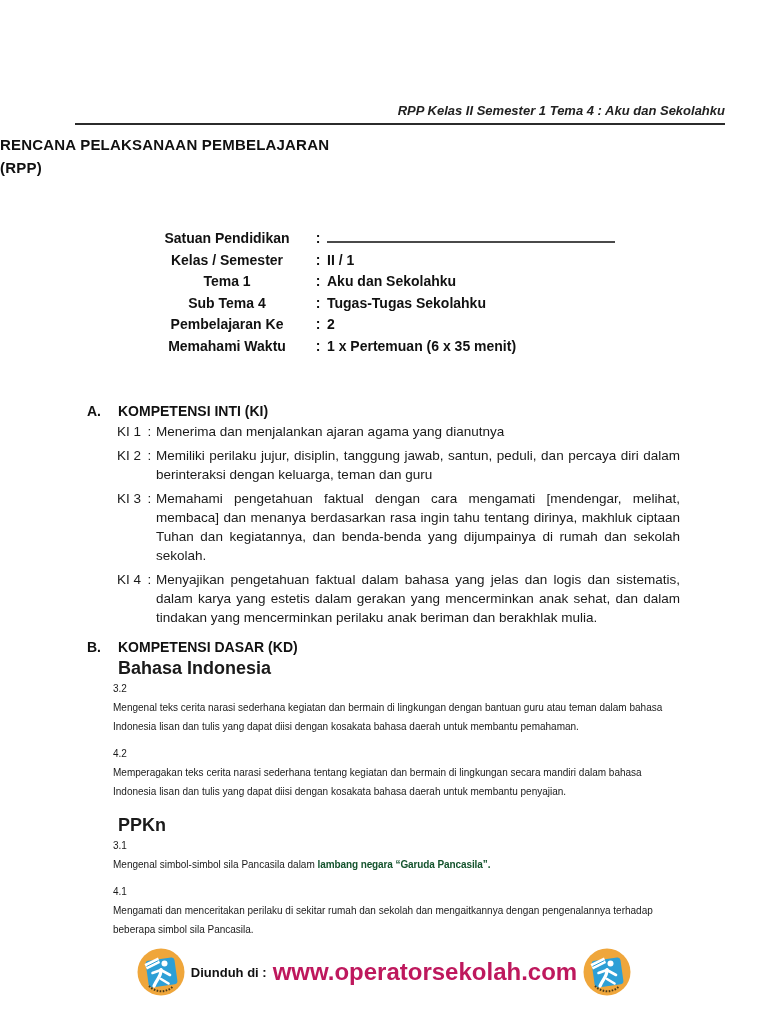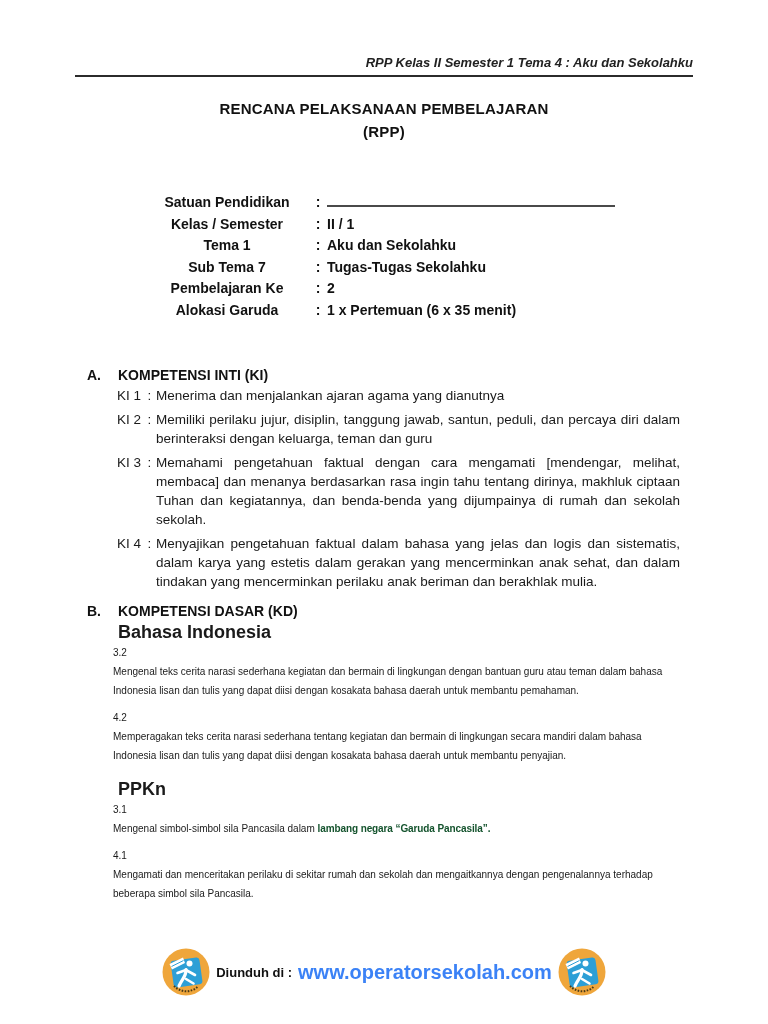--- a/index.html
+++ b/index.html
@@ -2,29 +2,29 @@
 <html><head>
 <meta charset="utf-8">
 <style>
   * { margin:0; padding:0; box-sizing:border-box; }
   html,body { width:768px; background:#e8e8e8; }
   .page {
     width:768px; height:1024px; background:#ffffff; position:relative;
     font-family:"Liberation Sans", sans-serif; color:#1a1a1a; overflow:hidden;
   }
   
-  .doc-header { padding:55px 75px 0 75px; }
+  .doc-header { padding:55px 43px 0 75px;margin-top:48px; }
   .doc-header .running-title {
     text-align:right; font-size:13px; font-weight:bold; font-style:italic; color:#222;
   }
   .doc-header .header-rule {
     margin-top:5px; border:none; border-top:2px solid #2b2b2b; height:0;
   }
   
-  .main-title { margin-top:20px; text-align:center; font-weight:bold; font-size:15px; line-height:23px; letter-spacing:0.2px; color:#111; }
+  .main-title { margin-top:8px; text-align:left; font-weight:bold; font-size:15px; line-height:23px; letter-spacing:0.2px; color:#111; }
   
   .info-fields { margin:49px 0 0 145px; font-size:14px; font-weight:bold; color:#111; }
   .info-row { display:flex; height:21.5px; line-height:21.5px;text-align:center; }
   .info-label { width:164px; }
   .info-colon { width:18px; }
   .info-value { white-space:nowrap; }
   .blank-line { display:inline-block; width:288px; border-bottom:2px solid #4a4a4a; height:15px; }
   
   .section { margin:0 88px 0 87px; }
   .section-a { margin-top:44px; }
@@ -45,21 +45,21 @@
   .kd-number { width:55px; flex:none; }
   .kd-text { flex:1; text-align:left; }
   .light-text { color:#14532d; font-weight:bold; letter-spacing:-0.1px; }
   .subject-gap { margin-top:14px; }
   
   .footer {
     position:absolute; left:0; top:942px; width:768px; height:60px;
     display:flex; align-items:center; justify-content:center; gap:6px;
   }
   .footer-label { font-size:13px; font-weight:bold; color:#111; white-space:nowrap; }
-  .footer-url { font-size:20px; font-weight:bold; color:#3b82f6; text-decoration:none; white-space:nowrap; }
+  .footer-url { font-size:24px; font-weight:bold; color:#be185d; text-decoration:none; white-space:nowrap; }
   .logo { width:48px; height:48px; flex:none; }
 </style>
 </head>
 <body>
 
 <div class="page">
 
   <div class="doc-header">
     <div class="running-title">RPP Kelas II Semester 1 Tema 4 : Aku dan Sekolahku</div>
     <hr class="header-rule">
@@ -80,31 +80,31 @@
       <span class="info-label">Kelas / Semester</span>
       <span class="info-colon">:</span>
       <span class="info-value">II / 1</span>
     </div>
     <div class="info-row">
       <span class="info-label">Tema 1</span>
       <span class="info-colon">:</span>
       <span class="info-value">Aku dan Sekolahku</span>
     </div>
     <div class="info-row">
-      <span class="info-label">Sub Tema 7</span>
+      <span class="info-label">Sub Tema 4</span>
       <span class="info-colon">:</span>
       <span class="info-value">Tugas-Tugas Sekolahku</span>
     </div>
     <div class="info-row">
       <span class="info-label">Pembelajaran Ke</span>
       <span class="info-colon">:</span>
       <span class="info-value">2</span>
     </div>
     <div class="info-row">
-      <span class="info-label">Alokasi Garuda</span>
+      <span class="info-label">Memahami Waktu</span>
       <span class="info-colon">:</span>
       <span class="info-value">1 x Pertemuan (6 x 35 menit)</span>
     </div>
   </div>
 
   <div class="section section-a">
     <div class="section-head">
       <span class="section-letter">A.</span>
       <span>KOMPETENSI INTI (KI)</span>
     </div>

